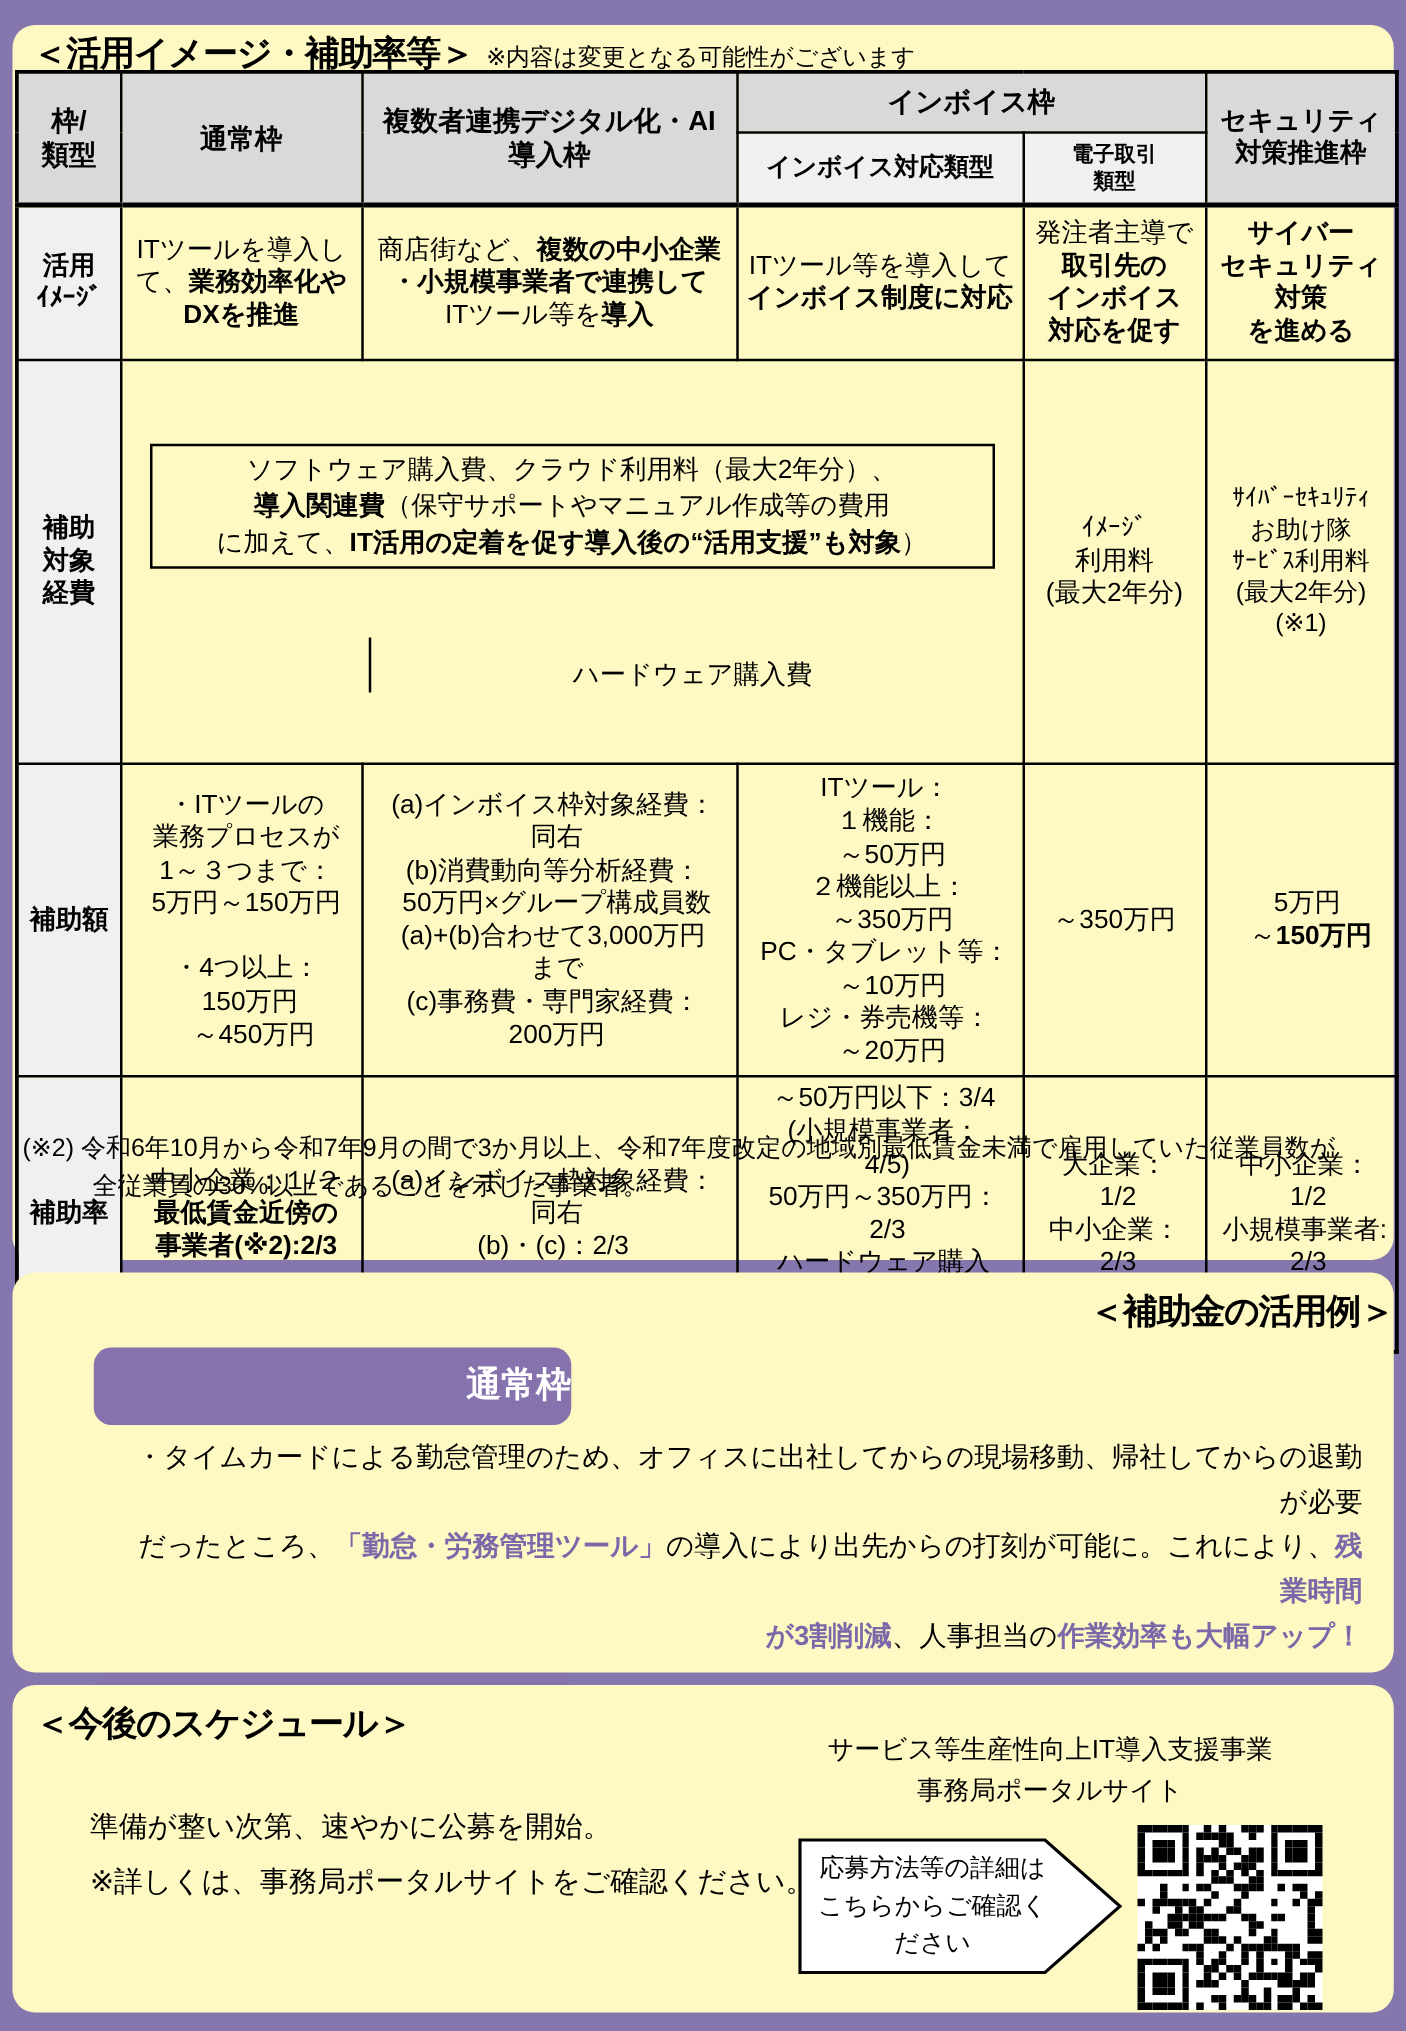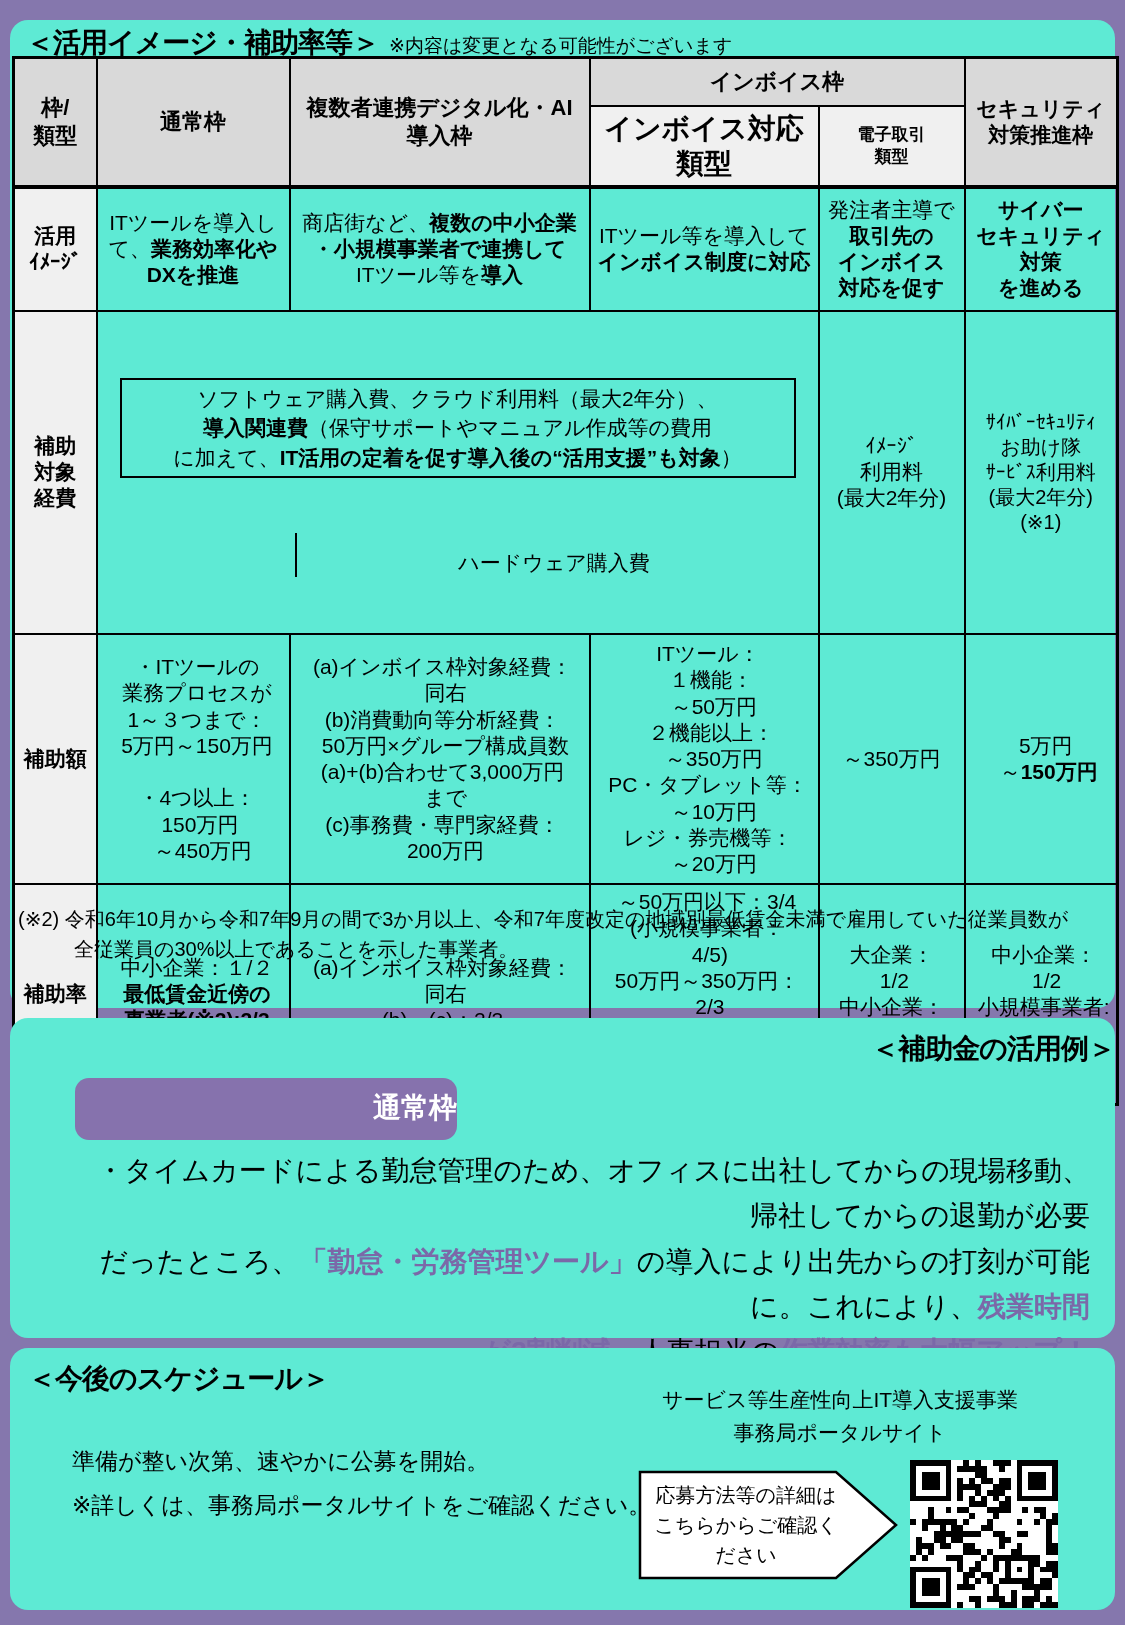--- a/index.html
+++ b/index.html
@@ -3,21 +3,21 @@
 <meta charset="utf-8">
 <style>
   html,body{margin:0;padding:0;}
   body{
     width:1125px;height:1625px;position:relative;
     background:#8577ad;
     font-family:"Liberation Sans","DejaVu Sans",sans-serif;
     color:#000;
     -webkit-font-smoothing:antialiased;
   }
-  .panel{position:absolute;left:10px;width:1105px;background:#5eead4;border-radius:18px;}
+  .panel{position:absolute;left:10px;width:1105px;background:#fef9c3;border-radius:18px;}
   #panel-main{top:20px;height:988px;}
   #panel-examples{top:1018px;height:320px;text-align:right;}
   #panel-schedule{top:1348px;height:262px;}
 
   .doc-title{position:absolute;top:4px;left:16px;display:flex;align-items:baseline;white-space:nowrap;}
   .doc-title .t{font-size:28px;font-weight:700;letter-spacing:-1px;}
   .doc-title .note{font-size:19px;margin-left:10px;font-weight:400;}
 
   table.grid{position:absolute;top:36px;left:2px;border-collapse:collapse;table-layout:fixed;
     width:1104px;border:3px solid #000;}
@@ -39,21 +39,21 @@
   .expense-spacer{width:191px;align-self:stretch;border-right:2px solid #000;}
   .expense-hw{flex:1;text-align:center;font-size:21px;}
 
   .footnotes{position:absolute;top:884px;left:8px;width:1090px;font-size:20px;line-height:1.5;}
   .footnote{padding-left:56px;text-indent:-56px;white-space:pre-wrap;}
 
   .section-title{font-size:28px;font-weight:700;letter-spacing:-1px;margin:12px 0 0 18px;}
   .badge{width:382px;height:62px;background:#8672ad;border-radius:14px;color:#fff;
     font-size:28px;font-weight:700;line-height:60px;padding-left:30px;box-sizing:border-box;
     margin:10px 0 0 65px;}
-  .example-para{margin:8px 0 0 85px;width:995px;font-size:28px;line-height:1.62;white-space:pre-wrap;}
+  .example-para{margin:8px 0 0 85px;width:995px;font-size:22px;line-height:1.62;white-space:pre-wrap;}
 
   .portal-label{position:absolute;top:36px;left:610px;width:440px;text-align:center;
     font-size:21px;line-height:1.55;white-space:pre-wrap;}
   .schedule-text{position:absolute;top:92px;left:62px;font-size:23px;line-height:1.9;white-space:pre-wrap;}
   .arrow-callout{position:absolute;left:628px;top:122px;width:260px;height:110px;}
   .arrow-callout svg{position:absolute;inset:0;}
   .arrow-text{position:absolute;left:8px;top:0;width:200px;height:110px;display:flex;
     align-items:center;justify-content:center;text-align:center;font-size:20px;line-height:1.5;
     white-space:pre-wrap;}
   .qr{position:absolute;left:900px;top:112px;width:148px;height:148px;background:#fff;
@@ -83,21 +83,21 @@
         <tr style="height:48px">
       <th rowspan="2" class="lite hdr-bottom">枠/
 類型</th>
       <th rowspan="2" class="hdr-bottom">通常枠</th>
       <th rowspan="2" class="hdr-bottom small-h">複数者連携デジタル化・AI導入枠</th>
       <th colspan="2">インボイス枠</th>
       <th rowspan="2" class="hdr-bottom" style="font-size:21px">セキュリティ
 対策推進枠</th>
     </tr>
     <tr style="height:58px">
-      <td class="lite hdr-bottom" style="font-size:28px">インボイス対応類型</td>
+      <td class="lite hdr-bottom" style="font-size:20px">インボイス対応類型</td>
       <td class="lite hdr-bottom" style="font-size:17px">電子取引
 類型</td>
     </tr>
 
     <tr style="height:124px">
       <td class="lite">活用
 ｲﾒｰｼﾞ</td>
       <td><span>ITツールを導入し
 て、</span><span class="b">業務効率化や
 DXを推進</span></td>

